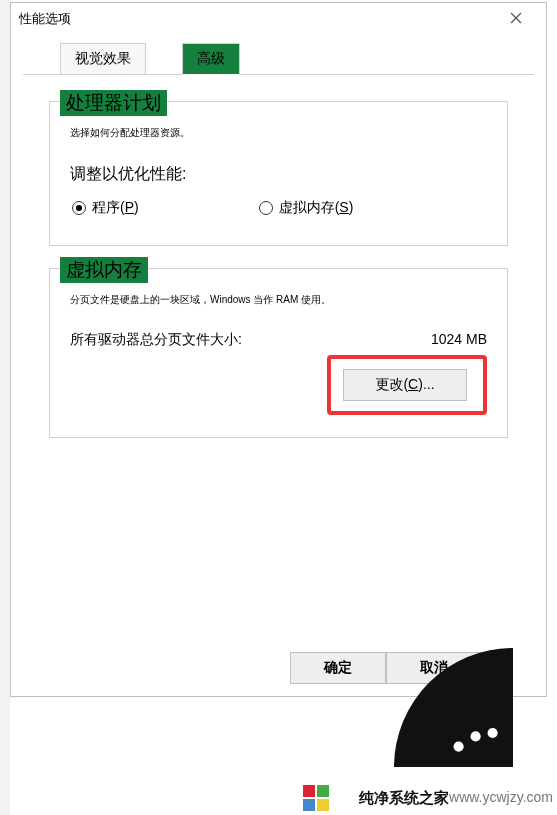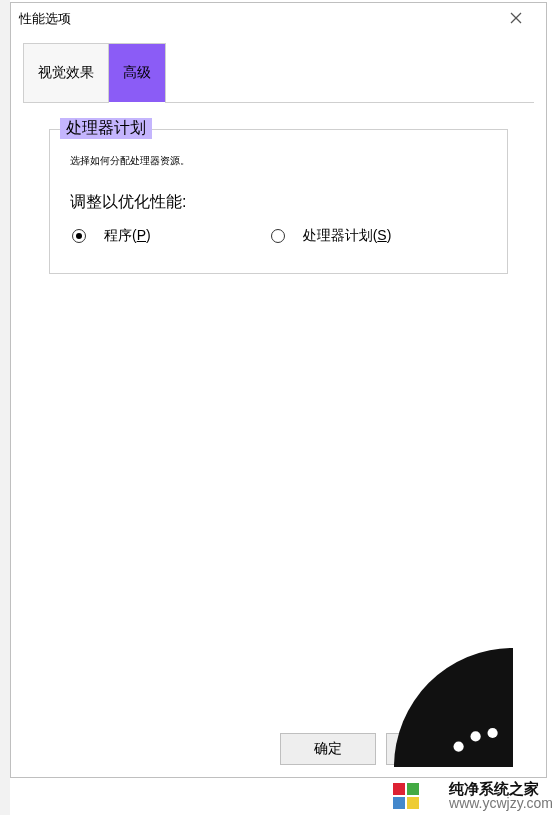--- a/index.html
+++ b/index.html
@@ -5,64 +5,65 @@
     * { box-sizing: border-box; margin: 0; padding: 0; }
     body {
       width: 557px; height: 815px;
       background: #fff;
       font-family: "Microsoft YaHei", "Segoe UI", sans-serif;
       font-size: 13px; color: #000;
       position: relative; overflow: hidden;
     }
     .left-strip { position:absolute; left:0; top:0; width:10px; height:815px; background:#f2f2f2; }
     .dialog {
-      position:absolute; left:10px; top:2px; width:537px; height:776px;
+      position:absolute; left:10px; top:2px; width:537px; height:695px;
       background:#fff; border:1px solid #bfbfbf;
     }
     .titlebar { display:flex; align-items:center; justify-content:space-between; height:32px; padding:0 8px 0 8px; }
     .close-btn { width:44px; height:28px; display:flex; align-items:center; justify-content:center; cursor:pointer; }
     .close-btn svg { width:12px; height:12px; stroke:#555; stroke-width:1.2; }
     .tabs { position:relative; margin:8px 12px 0 12px; }
     .tab-row { display:flex; align-items:flex-end; border-bottom:1px solid #cfcfcf; }
     .tab {
-      padding:20px 14px; border:1px solid #cfcfcf; border-bottom:none;
+      padding:6px 14px; border:1px solid #cfcfcf; border-bottom:none;
       background:#f7f7f7; margin-right:-1px; cursor:pointer;
       font-size:14px;
+      margin-left:37px;
     }
-    .tab.active { background:#8b5cf6; position:relative; z-index:2; }
+    .tab.active { background:#15803d; position:relative; z-index:2; }
     .tab.active::after { content:""; position:absolute; left:0; right:0; bottom:-1px; height:1px; background:#fff; }
     .tab-panel { border:0 solid #cfcfcf; border-top:none; padding:26px 26px 18px 26px; position:relative; }
     .group { border:1px solid #cfcfcf; margin-bottom:22px; position:relative; padding:24px 20px 22px 20px; }
-    .group-title { position:absolute; top:-12px; left:10px; background:#c4b5fd; padding:0 6px; font-size:16px; }
+    .group-title { position:absolute; top:-12px; left:10px; background:#15803d; padding:0 6px; font-size:19px; }
     .desc { font-size:10px; margin-bottom:24px; }
     .sub-label { font-size:16px; margin-bottom:14px; }
     .radio-row { display:flex; gap:120px; margin-left:2px; margin-bottom:6px; }
-    .radio-item { display:flex; align-items:center; gap:18px; font-size:14px; cursor:pointer; }
+    .radio-item { display:flex; align-items:center; gap:6px; font-size:14px; cursor:pointer; }
     .radio-outer { width:14px; height:14px; border:1px solid #333; border-radius:50%; display:flex; align-items:center; justify-content:center; }
     .radio-inner { width:6px; height:6px; background:#000; border-radius:50%; }
     .underline { text-decoration:underline; }
     .paging-row { display:flex; justify-content:space-between; margin-top:24px; font-size:14px; }
     .change-btn-wrap { border:4px solid #e33; border-radius:4px; padding:10px 12px 10px 12px; width:160px; margin-left:auto; margin-top:6px; }
     .btn {
       display:inline-block; border:1px solid #bfbfbf; background:#eee;
       padding:6px 20px; font-size:14px; cursor:pointer; text-align:center;
       min-width:96px;
     }
     .dialog-buttons {
-      position:absolute; bottom:12px; right:64px; display:flex; gap:10px;
+      position:absolute; bottom:12px; right:64px; display:flex; font-weight:bold;
     }
     .watermark {
       position:absolute; right:4px; bottom:4px; display:flex; align-items:center; gap:6px;
       font-family:"Microsoft YaHei", sans-serif;
       pointer-events:none;
     }
     .wm-logo { display:grid; grid-template-columns:12px 12px; grid-template-rows:12px 12px; gap:2px; }
     .wm-logo span { display:block; }
     .wm-logo .c1{background:#d23;} .wm-logo .c2{background:#4a4;} .wm-logo .c3{background:#48c;} .wm-logo .c4{background:#ec3;}
-    .wm-text { display:flex; flex-direction:column; line-height:1.05;margin-left:24px; }
+    .wm-text { display:flex; flex-direction:row; line-height:1.05;margin-left:24px; }
     .wm-main{ color:#111; font-weight:bold; font-size:15px; }
     .wm-sub{ color:#777; font-size:14px; }
     .corner-blob{
       position:absolute; right:44px; bottom:48px; width:170px; height:170px;
     }
     .corner-blob svg{ width:100%; height:100%; }
   </style>
 </head>
 <body>
 
@@ -96,25 +97,38 @@
         <div class="sub-label">调整以优化性能:</div>
         <div class="radio-row">
           <div class="radio-item">
             <span class="radio-outer">
                 <span class="radio-inner"></span>
               </span>
             <span><span>程序(</span><span class="underline">P</span><span>)</span></span>
           </div>
           <div class="radio-item">
             <span class="radio-outer"></span>
-            <span><span>处理器计划(</span><span class="underline">S</span><span>)</span></span>
+            <span><span>虚拟内存(</span><span class="underline">S</span><span>)</span></span>
           </div>
         </div>
       </div>
 
+      <div class="group">
+        <div class="group-title">虚拟内存</div>
+        <div class="desc">分页文件是硬盘上的一块区域，Windows 当作 RAM 使用。</div>
+        <div class="paging-row">
+          <span>所有驱动器总分页文件大小:</span>
+          <span>1024 MB</span>
+        </div>
+        <div class="change-btn-wrap">
+          <div class="btn" style="min-width:124px;">
+            <span>更改(</span><span class="underline">C</span><span>)...</span>
+          </div>
+        </div>
+      </div>
 
     </div>
   </div>
 
   <div class="dialog-buttons">
     <div class="btn">确定</div>
     <div class="btn">取消</div>
   </div>
 
 </div>

